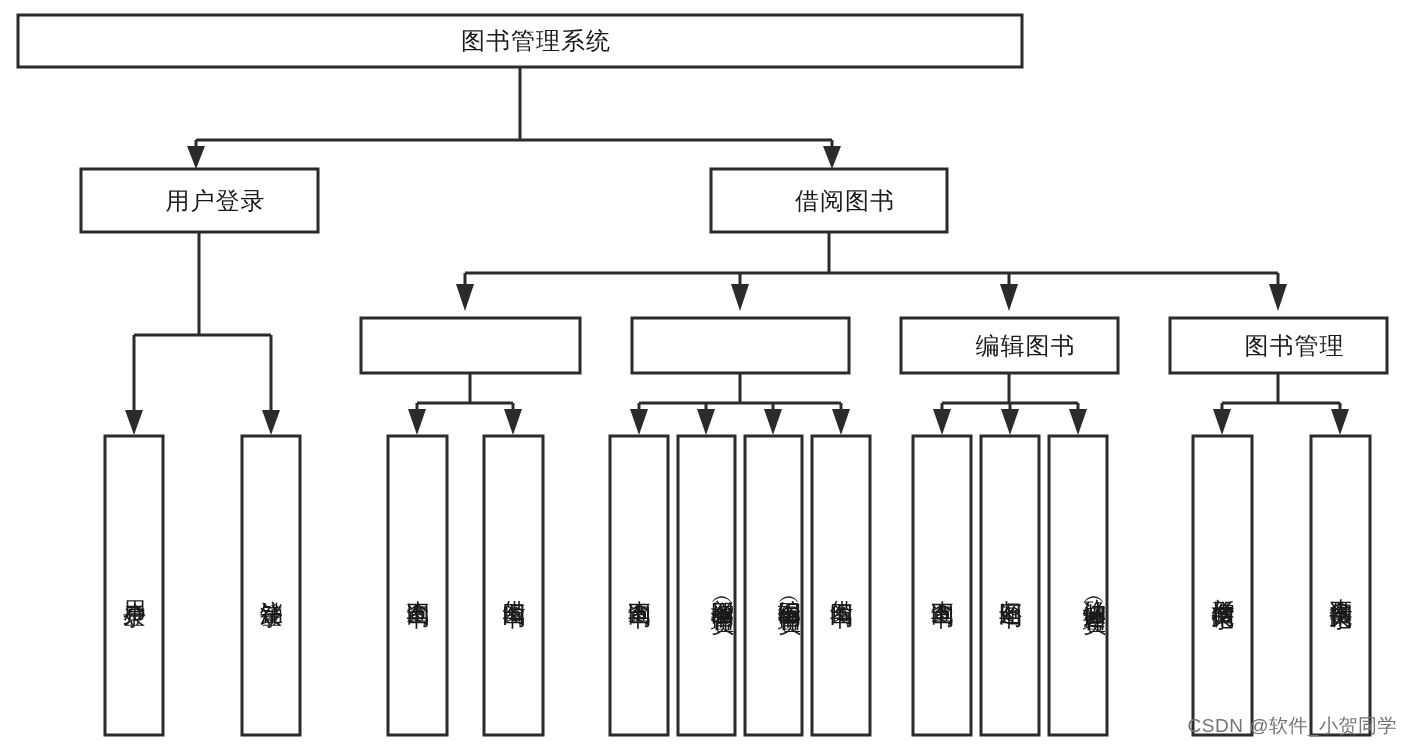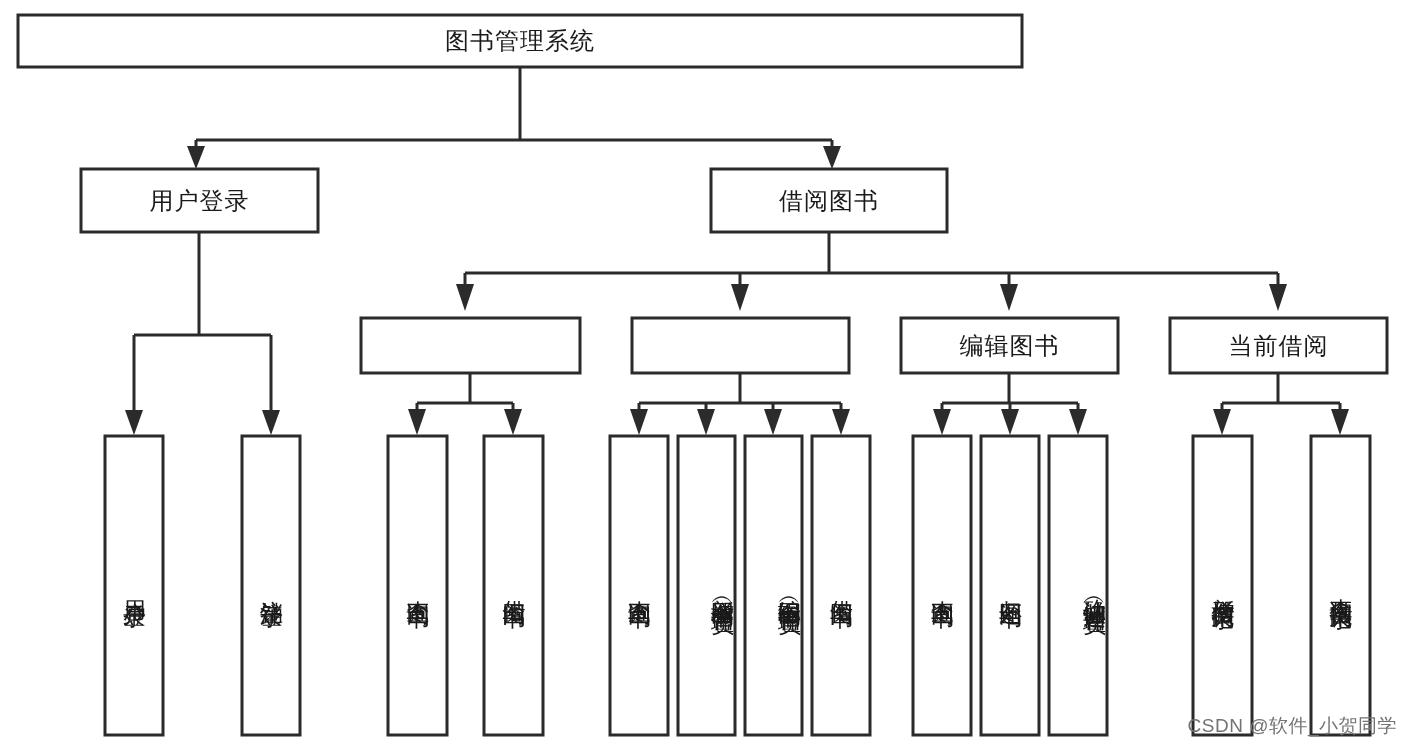--- a/index.html
+++ b/index.html
@@ -61,20 +61,21 @@
     position: absolute;
     font-family: "Liberation Sans", "DejaVu Sans", sans-serif;
     font-size: 24px;
     color: #1a1a1a;
     display: flex;
     align-items: center;
     justify-content: center;
     text-align: center;
     letter-spacing: 1px;
     pointer-events: none;
+    padding-left: 16px;
   }
   #watermark {
     position: absolute;
     right: 8px;
     bottom: 8px;
     font-family: "Liberation Sans", "DejaVu Sans", sans-serif;
     font-size: 19px;
     color: #737373;
     letter-spacing: 0.5px;
     white-space: nowrap;
@@ -195,21 +196,21 @@
   <div class="hlabel-wrap" style="left:18px; top:15px; width:1004px; height:52px;">图书管理系统</div>
 
   <div class="hlabel-wrap" style="left:81px; top:169px; width:237px; height:63px;">用户登录</div>
 
   <div class="hlabel-wrap" style="left:711px; top:169px; width:236px; height:63px;">借阅图书</div>
 
 
 
   <div class="hlabel-wrap" style="left:901px; top:318px; width:217px; height:55px;">编辑图书</div>
 
-  <div class="hlabel-wrap" style="left:1170px; top:318px; width:217px; height:55px;">当前借阅</div>
+  <div class="hlabel-wrap" style="left:1170px; top:318px; width:217px; height:55px;">图书管理</div>
 
   <div class="vlabel-wrap" style="left:105px; top:436px; width:58px; height:299px;">用户登录</div>
 
   <div class="vlabel-wrap" style="left:242px; top:436px; width:58px; height:299px;">注销登录</div>
 
   <div class="vlabel-wrap" style="left:388px; top:436px; width:59px; height:299px;">查询图书</div>
 
   <div class="vlabel-wrap" style="left:484px; top:436px; width:59px; height:299px;">借阅图书</div>
 
   <div class="vlabel-wrap" style="left:610px; top:436px; width:58px; height:299px;">查询图书</div>

